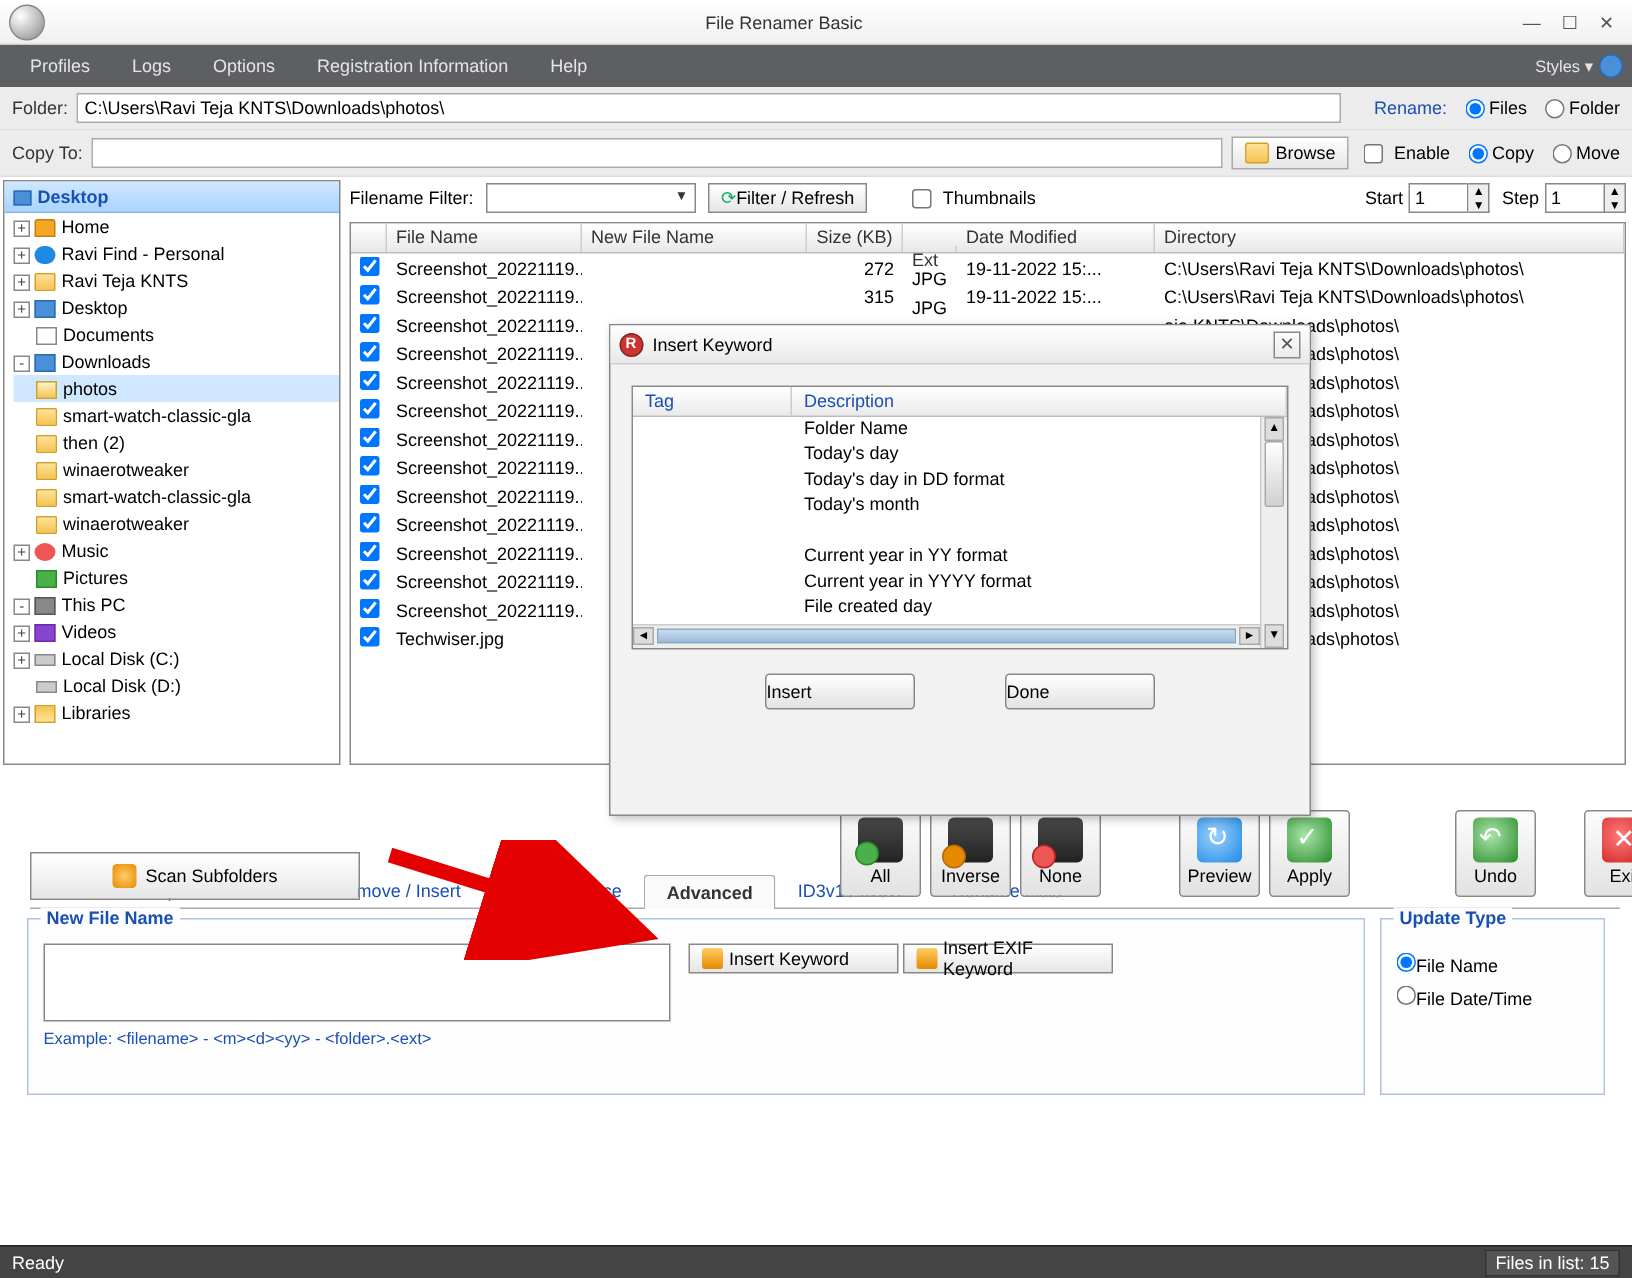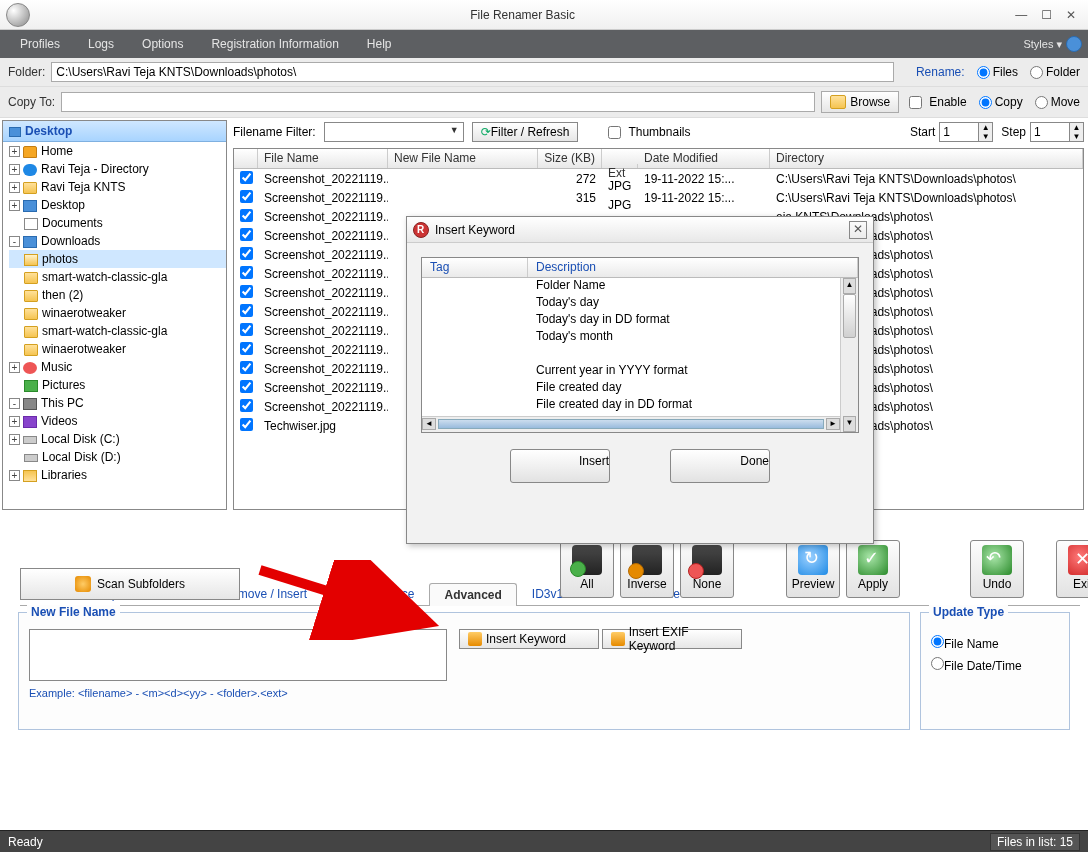--- a/index.html
+++ b/index.html
@@ -126,21 +126,21 @@
 .dl-desc { flex:1; }
 .dlg-list .dlrow { display:flex; height:17px; }
 .dlg-list .dlrow .cell { padding:0 8px; }
 .dlg-scroll { position:absolute; right:0; top:20px; bottom:0; width:18px; background:#eee; border-left:1px solid #ccc; }
 .dlg-scroll .thumb { position:absolute; top:0; left:2px; right:2px; height:44px; background:linear-gradient(#fff,#d0d0d0); border:1px solid #aaa; border-radius:2px; }
 .dlg-scroll .arr { position:absolute; left:2px; right:2px; height:16px; background:#ddd; border:1px solid #aaa; text-align:center; font-size:8px; line-height:12px; }
 .dlg-hscroll { height:16px; background:#eee; border-top:1px solid #ccc; position:relative; }
 .dlg-hscroll .arr { position:absolute; top:1px; width:14px; height:12px; background:#ddd; border:1px solid #aaa; text-align:center; font-size:8px; line-height:10px; }
 .dlg-hscroll .htrack { position:absolute; left:16px; right:16px; top:2px; height:10px; background:linear-gradient(#cde,#9bd); border:1px solid #8ab; }
 .dlg-btns { display:flex; justify-content:center; gap:60px; margin-top:16px; }
-.dlg-btns .dbtn { width:100px; height:34px; border:1px solid #888; background:linear-gradient(#fff,#e2e2e2); text-align:right; line-height:22px; cursor:default; border-radius:3px; }
+.dlg-btns .dbtn { width:100px; height:24px; border:1px solid #888; background:linear-gradient(#fff,#e2e2e2); text-align:left; line-height:22px; cursor:default; border-radius:3px; }
 
 
 .arrow-svg { position:absolute; left:250px; top:560px; width:190px; height:80px; z-index:40; pointer-events:none; }
 
 .browsebtn { height:22px; border:1px solid #aaa; background:linear-gradient(#fff,#e6e6e6); padding:2px 8px; display:inline-flex; align-items:center; cursor:default; }
 .browsebtn .ic-browse { display:inline-block; width:16px; height:14px; margin-right:4px; background:linear-gradient(#ffe19a,#f5c451); border:1px solid #d4a020; border-radius:2px; }
 </style>
 </head>
 <body>
 
@@ -199,21 +199,21 @@
       <input type="radio" style="">
       <span>Move</span>
     </span>
 </div>
 
 <div class="main">
   <div class="tree">
     <div class="tree-hdr"><span class="deskicon"></span><span>Desktop</span></div>
     <ul id="tree-ul">
         <li class=""><span class="expander">+</span><span class="icon ic-home"></span><span>Home</span></li>
-        <li class=""><span class="expander">+</span><span class="icon ic-cloud"></span><span>Ravi Teja - Directory</span></li>
+        <li class=""><span class="expander">+</span><span class="icon ic-cloud"></span><span>Ravi Find - Personal</span></li>
         <li class=""><span class="expander">+</span><span class="icon ic-folder"></span><span>Ravi Teja KNTS</span></li>
         <li class=""><span class="expander">+</span><span class="icon ic-desk"></span><span>Desktop</span></li>
         <li class=""><span style="display:inline-block;width:15px;"></span><span class="icon ic-doc"></span><span>Documents</span></li>
         <li class=""><span class="expander">-</span><span class="icon ic-dl"></span><span>Downloads</span></li>
         <li class="indent1 sel"><span style="display:inline-block;width:15px;"></span><span class="icon ic-folder-open"></span><span>photos</span></li>
         <li class="indent1"><span style="display:inline-block;width:15px;"></span><span class="icon ic-folder"></span><span>smart-watch-classic-gla</span></li>
         <li class="indent1"><span style="display:inline-block;width:15px;"></span><span class="icon ic-folder"></span><span>then (2)</span></li>
         <li class="indent1"><span style="display:inline-block;width:15px;"></span><span class="icon ic-folder"></span><span>winaerotweaker</span></li>
         <li class="indent1"><span style="display:inline-block;width:15px;"></span><span class="icon ic-folder"></span><span>smart-watch-classic-gla</span></li>
         <li class="indent1"><span style="display:inline-block;width:15px;"></span><span class="icon ic-folder"></span><span>winaerotweaker</span></li>
@@ -486,20 +486,24 @@
           <div class="cell dl-desc">Today's day in DD format</div>
         </div>
         <div class="dlrow">
           <div class="cell dl-tag"><m></m></div>
           <div class="cell dl-desc">Today's month</div>
         </div>
         <div class="dlrow">
           <div class="cell dl-tag"><mm></mm></div>
         </div>
         <div class="dlrow">
+          <div class="cell dl-tag"><yy></yy></div>
+          <div class="cell dl-desc">Current year in YY format</div>
+        </div>
+        <div class="dlrow">
           <div class="cell dl-tag"><yyyy></yyyy></div>
           <div class="cell dl-desc">Current year in YYYY format</div>
         </div>
         <div class="dlrow">
           <div class="cell dl-tag"><fcd></fcd></div>
           <div class="cell dl-desc">File created day</div>
         </div>
         <div class="dlrow">
           <div class="cell dl-tag"><fcdd></fcdd></div>
           <div class="cell dl-desc">File created day in DD format</div>

